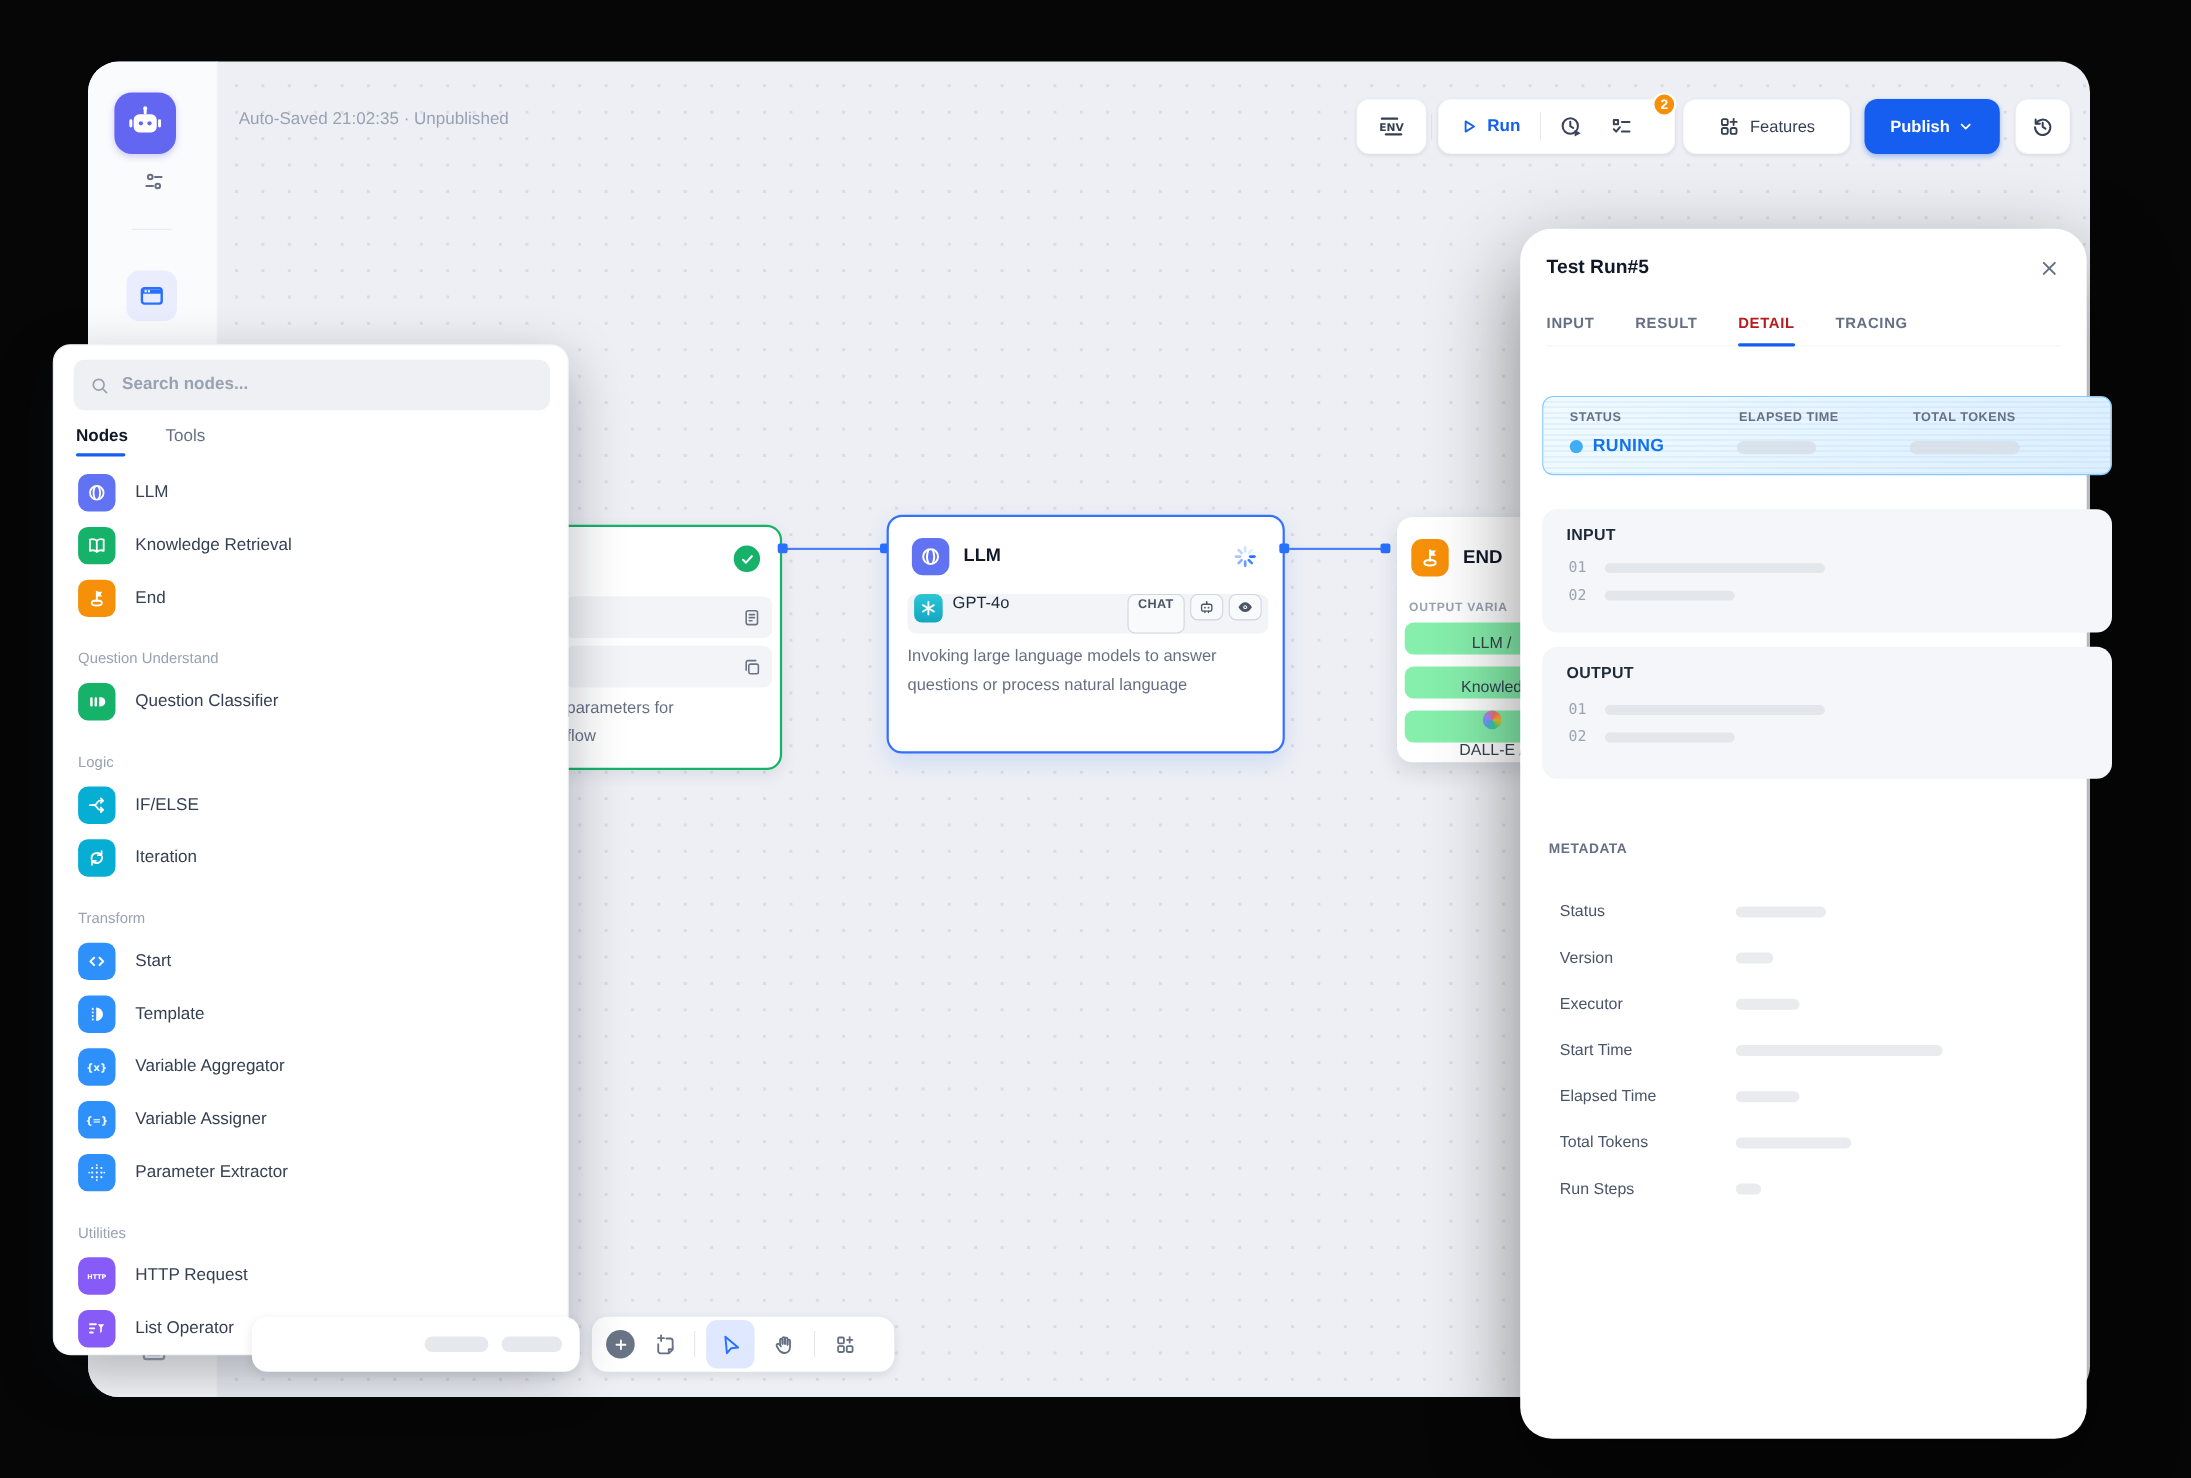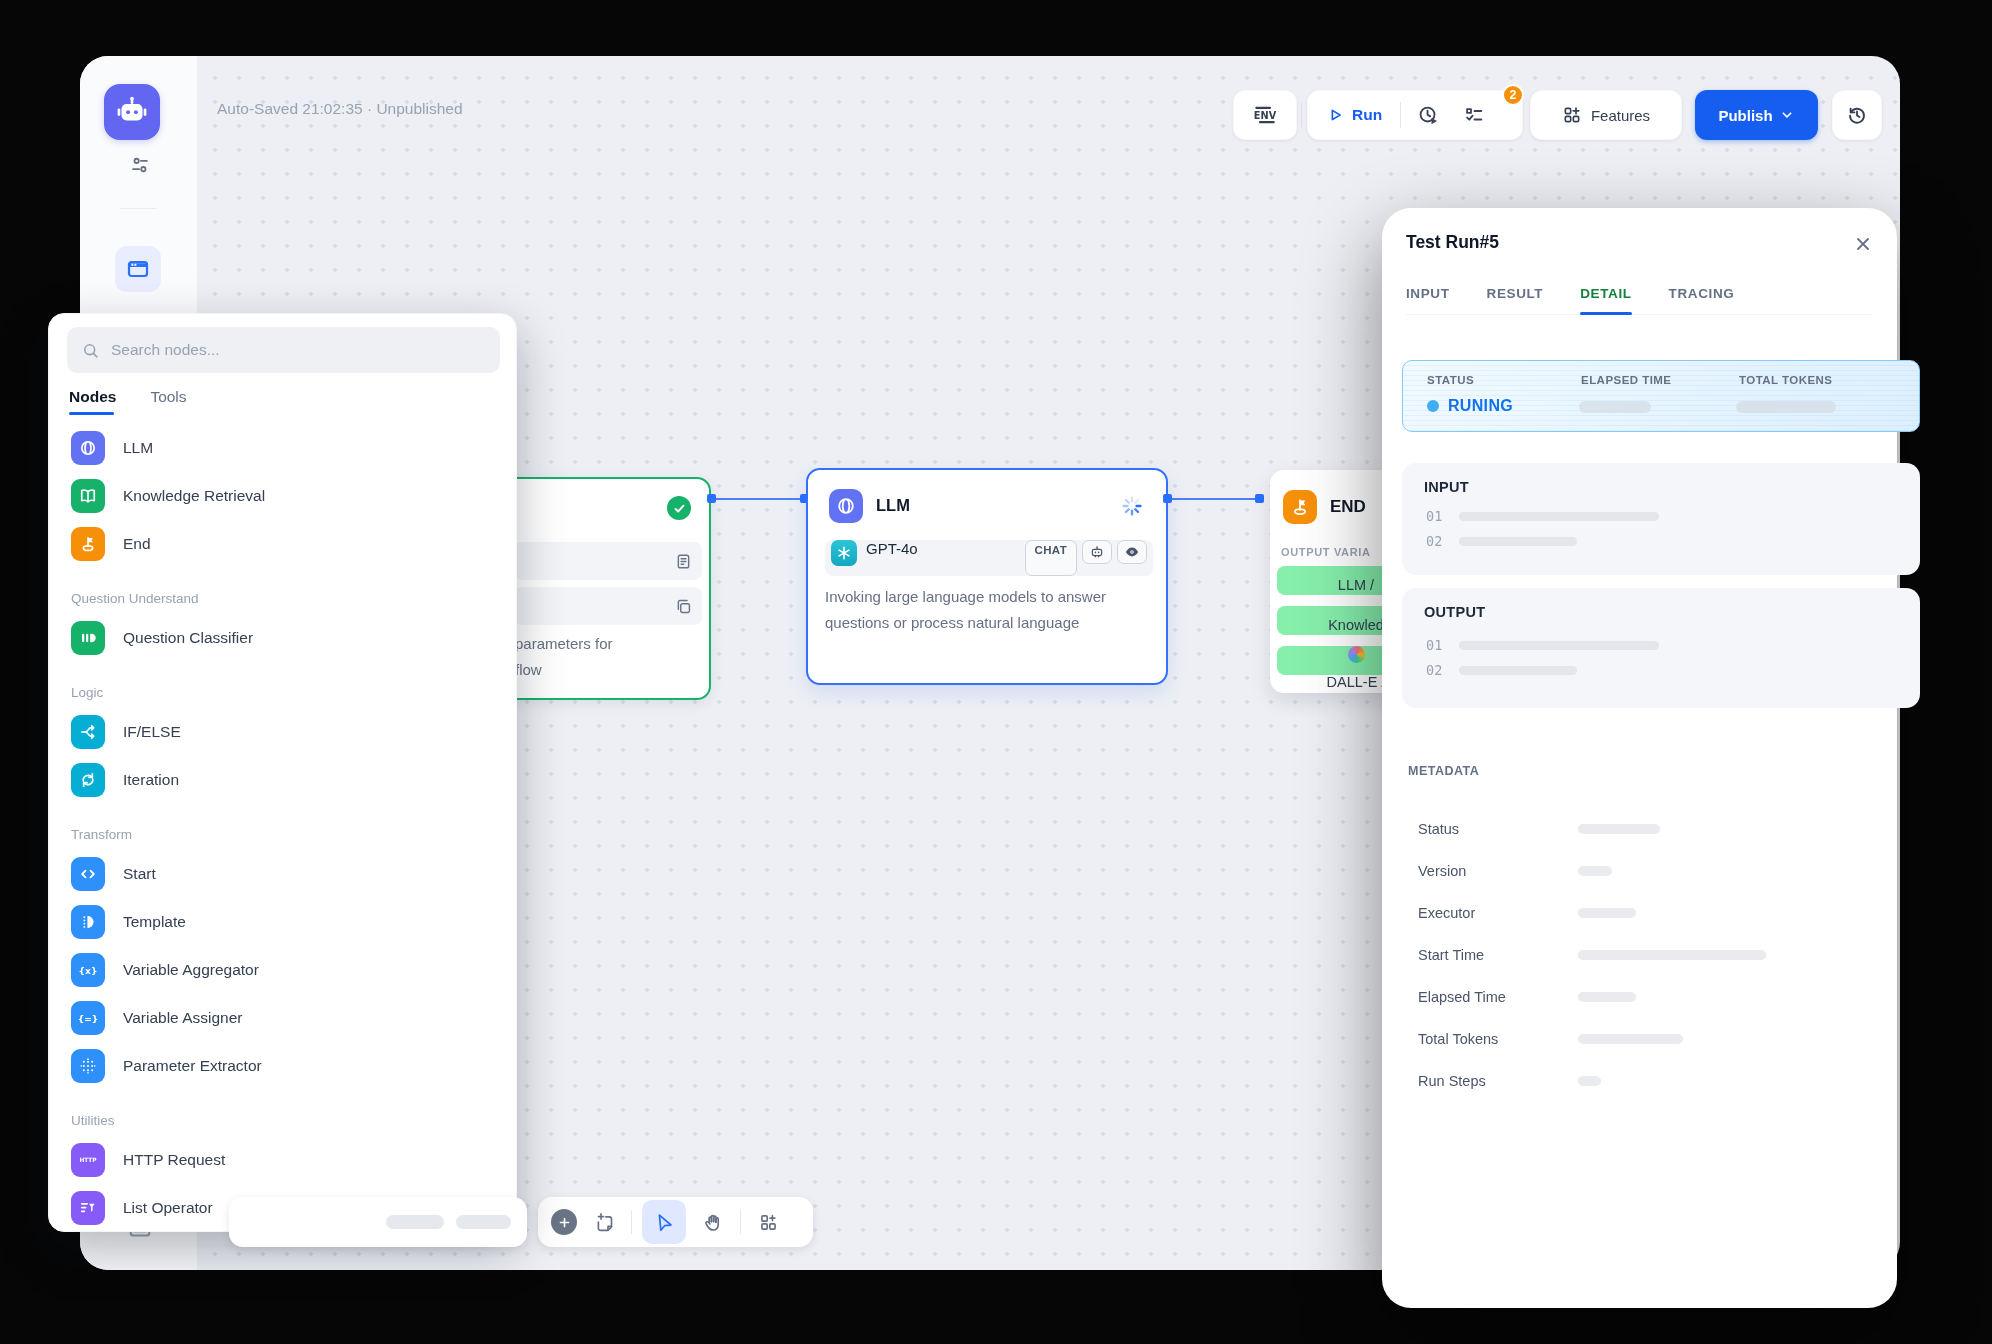--- a/index.html
+++ b/index.html
@@ -91,39 +91,39 @@
   .tool.active{background:#DFE8FF;color:#2970FF;width:44px;height:44px;border-radius:10px;}
   .t-div{width:1px;height:24px;background:#E5E8EC;}
   .plus-circle{width:26px;height:26px;border-radius:50%;background:#697586;color:#fff;display:flex;
                align-items:center;justify-content:center;}
   
   .nodes-panel{position:absolute;left:48px;top:313px;width:469px;height:919px;background:#fff;border-radius:16px;
                box-shadow:0 18px 50px rgba(10,15,30,.30);z-index:30;box-sizing:border-box;border:1px solid #F2F4F7;}
   .search-box{position:absolute;left:18px;top:13px;width:433px;height:46px;border-radius:10px;background:#EEF0F3;
               display:flex;align-items:center;padding:0 14px;box-sizing:border-box;gap:9px;color:#98A2B3;}
   .search-box input{border:none;background:transparent;outline:none;font-size:15.5px;color:#0f766e;flex:1;
-                    font-family:inherit;}
+                    font-family:inherit;font-weight:bold;}
   .search-box input::placeholder{color:#98A2B3;}
   .np-tabs{position:absolute;left:20px;top:74px;display:flex;gap:34px;}
   .np-tab{font-size:15.5px;font-weight:500;color:#667085;padding-bottom:9px;position:relative;cursor:pointer;}
   .np-tab.active{color:#101828;font-weight:700;}
   .np-tab.active::after{content:"";position:absolute;left:0;right:2px;bottom:0;height:3px;border-radius:2px;background:#155EEF;}
   .np-list{position:absolute;left:0;top:110px;width:100%;padding:0 18px 0 22px;box-sizing:border-box;}
   .np-item{height:48px;display:flex;align-items:center;gap:18px;border-radius:10px;cursor:pointer;}
   .np-ico{width:34px;height:34px;border-radius:9px;display:flex;align-items:center;justify-content:center;color:#fff;flex:0 0 auto;}
   .np-label{font-size:15.5px;font-weight:500;color:#354052;}
   .np-header{margin-top:14px;height:32px;display:flex;align-items:center;font-size:13.5px;color:#98A2B3;}
   
   .run-panel{position:absolute;left:1382px;top:208px;width:515px;height:1100px;background:#fff;border-radius:29px;
              box-shadow:0 30px 80px rgba(0,0,0,.45);z-index:40;box-sizing:border-box;text-decoration:underline;}
   .rp-title{position:absolute;left:24px;top:24px;font-size:17.5px;font-weight:700;color:#101828;}
   .rp-close{position:absolute;right:24px;top:26px;color:#667085;cursor:pointer;}
   .rp-tabs{position:absolute;left:24px;right:24px;top:78px;display:flex;gap:37px;border-bottom:1px solid #F2F4F7;}
   .rp-tab{font-size:13.5px;font-weight:700;letter-spacing:.045em;color:#667085;padding-bottom:13px;position:relative;cursor:pointer;}
-  .rp-tab.active{color:#15803d;}
+  .rp-tab.active{color:#b91c1c;}
   .rp-tab.active::after{content:"";position:absolute;left:0;right:0;bottom:-1px;height:3px;border-radius:2px;background:#155EEF;}
   .status-card{position:absolute;left:20px;top:152px;width:518px;height:72px;border-radius:10px;
                border:1px solid #84CAFF;box-sizing:border-box;
                background:repeating-linear-gradient(0deg,rgba(144,202,249,.18) 0 1.5px,rgba(255,255,255,0) 1.5px 5px),
                           linear-gradient(120deg,#F2FAFF 0%,#DDEFFF 100%);}
   .sc-label{position:absolute;top:13px;font-size:11.5px;font-weight:700;letter-spacing:.04em;color:#667085;}
   .sc-val{position:absolute;top:36px;display:flex;align-items:center;gap:9px;}
   .sc-dot{width:12px;height:12px;border-radius:50%;background:#3FAEF5;}
   .sc-runing{font-size:16px;font-weight:700;color:#1273EB;letter-spacing:.02em;}
   .sc-skel{position:absolute;top:40px;height:12px;border-radius:6px;background:#D5DCE4;opacity:.75;}

